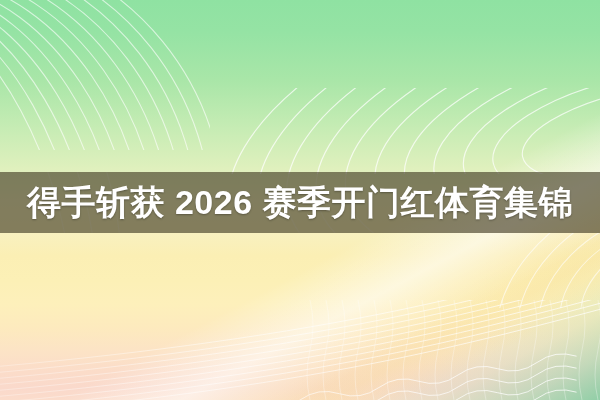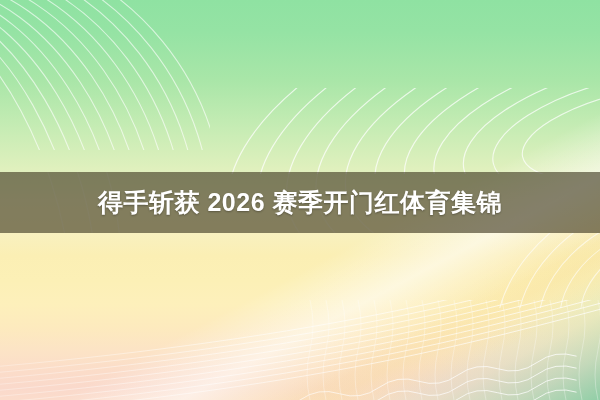--- a/index.html
+++ b/index.html
@@ -102,21 +102,21 @@
   .title-text {
     position: absolute;
     left: 0;
     top: 172px;
     width: 600px;
     height: 61px;
     display: flex;
     align-items: center;
     justify-content: center;
     color: #ffffff;
-    font-size: 25px;
+    font-size: 34px;
     font-weight: bold;
     letter-spacing: 0.5px;
     white-space: nowrap;
     text-shadow: 0 1px 2px rgba(0,0,0,0.30);
   }
 </style>
 </head>
 <body>
 
 <div id="stage">

